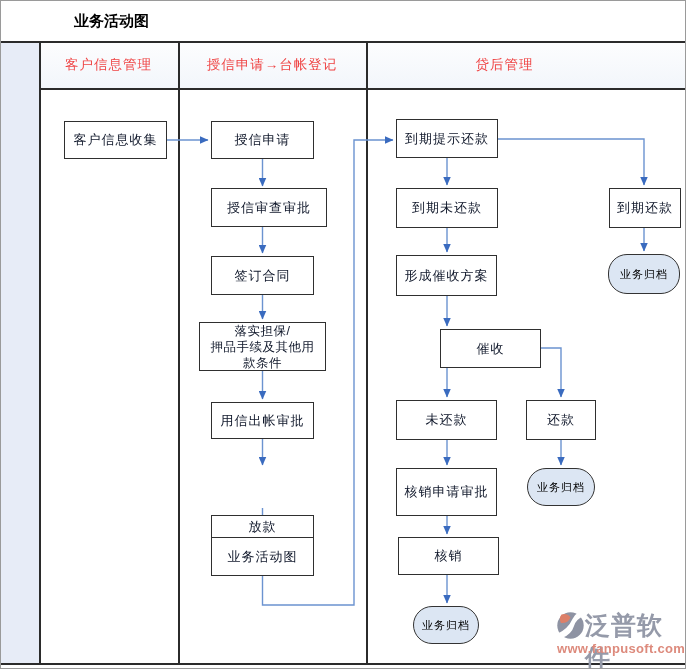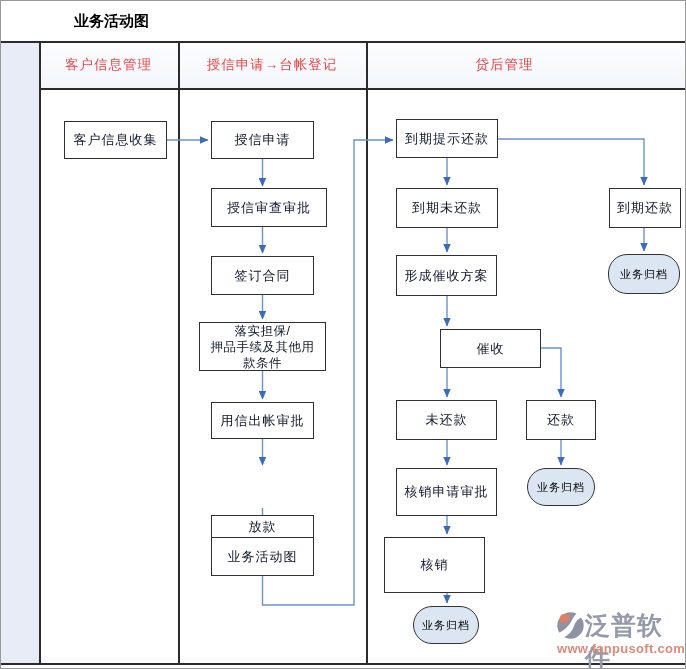--- a/index.html
+++ b/index.html
@@ -121,21 +121,21 @@
   <div class="node" style="left:395px;top:118px;width:102px;height:39px;">到期提示还款</div>
   <div class="node" style="left:395px;top:187px;width:102px;height:40px;">到期未还款</div>
   <div class="node" style="left:608px;top:187px;width:72px;height:40px;">到期还款</div>
   <div class="oval" style="left:607px;top:253px;width:72px;height:40px;">业务归档</div>
   <div class="node" style="left:395px;top:254px;width:101px;height:41px;">形成催收方案</div>
   <div class="node" style="left:395px;top:328px;width:101px;height:39px;margin-left:44px;">催收</div>
   <div class="node" style="left:395px;top:399px;width:101px;height:40px;">未还款</div>
   <div class="node" style="left:525px;top:399px;width:70px;height:40px;">还款</div>
   <div class="oval" style="left:526px;top:467px;width:68px;height:38px;">业务归档</div>
   <div class="node" style="left:395px;top:467px;width:101px;height:48px;">核销申请审批</div>
-  <div class="node" style="left:383px;top:536px;width:101px;height:56px;">核销</div>
+  <div class="node" style="left:397px;top:536px;width:101px;height:38px;">核销</div>
   <div class="oval" style="left:412px;top:605px;width:66px;height:38px;">业务归档</div>
 
   <svg class="wm-logo" viewBox="0 0 27 27">
     <circle cx="13.5" cy="13.5" r="13.2" fill="#8e93a3"></circle>
     <path d="M0,22 Q11,17 15.5,7 Q17.5,2.5 22,0 L27,4 Q19,7 17,14 Q14.5,22.5 5,26 Z" fill="#ffffff"></path>
     <path d="M4.5,2.5 Q10.5,0.5 13.5,5.5 Q11,11.5 4,11 Q1.5,6.5 4.5,2.5 Z" fill="#dd8069"></path>
   </svg>
   <div class="wm-brand">泛普软件</div>
   <div class="wm-url">www.fanpusoft.com</div>
 

